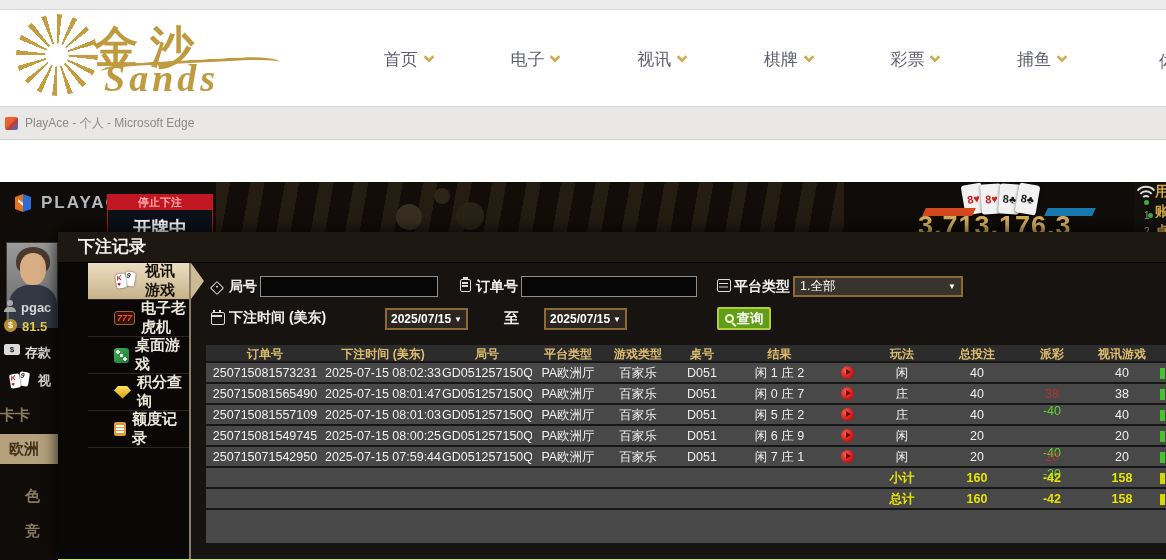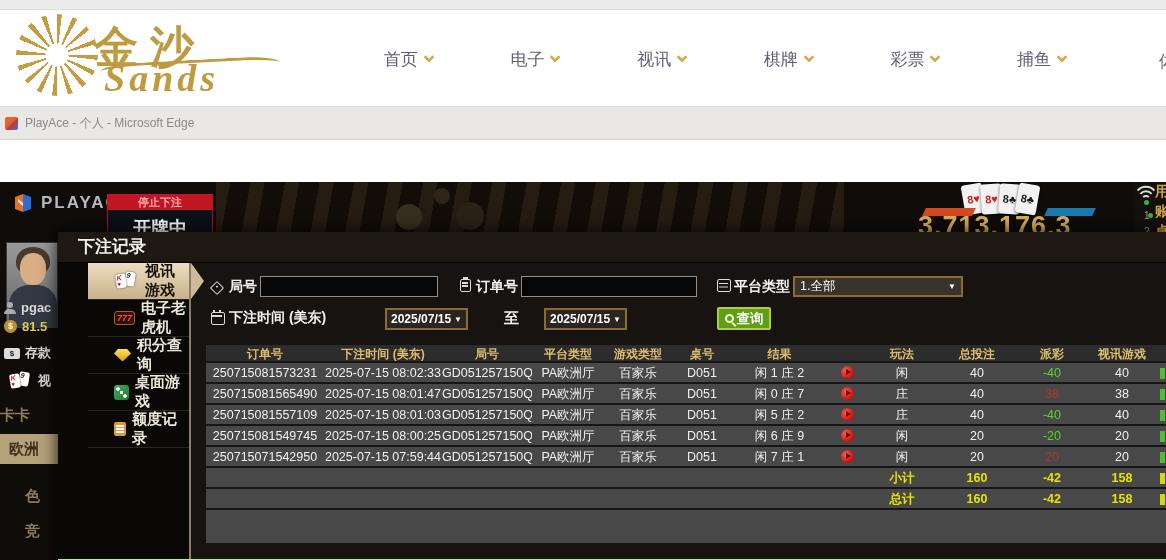--- a/index.html
+++ b/index.html
@@ -53,21 +53,21 @@
   .bar-blue { position:absolute; left:1046px; top:26px; width:48px; height:8px; background:#1a7ab0; transform:skewX(-25deg); }
   .jackpot { position:absolute; left:918px; top:29px; font-size:27px; font-weight:bold; color:#d8b05a; letter-spacing:1px; }
   .rail { position:absolute; left:1134px; top:0; width:32px; height:52px; background:#14110d; }
   .rail-char { position:absolute; left:21px; font-size:14px; font-weight:bold; color:#cfa54a; }
   .rail-num { position:absolute; left:10px; font-size:10px; color:#9a9a9a; }
   .gdot { position:absolute; width:5px; height:5px; border-radius:50%; background:#3fae3f; }
   .avatar { position:absolute; left:6px; top:60px; width:52px; height:86px; background:linear-gradient(180deg,#9a9a9a,#656565); border:1px solid #3a3a3a; overflow:hidden; }
   .avatar .hair { position:absolute; left:9px; top:4px; width:34px; height:28px; background:#4a3a2e; border-radius:50% 50% 42% 42%; }
   .avatar .face { position:absolute; left:13px; top:10px; width:26px; height:32px; background:#d9ae85; border-radius:46%; }
   .avatar .body { position:absolute; left:2px; top:42px; width:48px; height:46px; background:#333845; border-radius:42% 42% 0 0; }
-  .lrow { position:absolute; display:flex; align-items:center; gap:5px; white-space:nowrap; }
+  .lrow { position:absolute; display:flex; gap:5px; white-space:nowrap; }
   .lrow .t { font-size:13px; font-weight:bold; color:#d8d8d8; }
   .lrow .gold { color:#e4cb4e; }
   .ic-person { width:12px; height:12px; position:relative; }
   .ic-person::before { content:''; position:absolute; left:3px; top:0; width:6px; height:6px; border-radius:50%; background:#aaa; }
   .ic-person::after { content:''; position:absolute; left:0; top:7px; width:12px; height:5px; border-radius:5px 5px 0 0; background:#aaa; }
   .ic-bag { width:13px; height:13px; border-radius:45% 45% 50% 50%; background:#b9902e; color:#fff; font-size:9px; font-weight:bold; text-align:center; line-height:13px; }
   .ic-dep { width:16px; height:11px; background:#dcdcdc; border-radius:2px; color:#222; font-size:8px; font-weight:bold; text-align:center; line-height:11px; }
   .tanbox { position:absolute; left:0; top:252px; width:58px; height:30px; background:#b5a17c; color:#42301a; font-weight:bold; font-size:15px; line-height:30px; padding-left:9px; }
   .dimtxt { position:absolute; font-size:15px; font-weight:bold; color:#8a7a5e; }
 
@@ -113,21 +113,21 @@
   .caret { font-size:8px; color:#fff; }
   .search-btn { position:absolute; height:23px; width:54px; background:#5f9e17; border:2px solid #b7cb3c; border-radius:2px; color:#fff; font-weight:bold; font-size:13.5px; display:flex; align-items:center; justify-content:center; gap:3px; cursor:pointer; }
 
   
   .btable { position:absolute; left:15px; top:82px; width:991px; }
   .trow { display:flex; background:#484848; border-bottom:2px solid #161616; height:21px; }
   .trow.thead { background:#2c2c2c; height:18px; }
   .cell { flex:none; height:100%; text-align:center; font-size:12.5px; color:#f0f0f0; line-height:21px; overflow:hidden; white-space:nowrap; }
   .thead .cell { color:#debd6e; font-weight:bold; font-size:12px; line-height:18px; }
   .total-row .cell { color:#e8e400; font-weight:bold; }
-  .pay-green { color:#58d42c; } .pay-red { color:#b23434; }
+  .pay-green { color:#58d42c;margin-top:38px; } .pay-red { color:#b23434; }
   .trow.filler { height:33px; border-bottom:none; }
   .play { display:inline-block; width:13px; height:13px; border-radius:50%; background:radial-gradient(circle at 35% 35%,#ff5a4a,#c50f0f 72%); position:relative; vertical-align:middle; margin-top:-3px; cursor:pointer; }
   .play::after { content:''; position:absolute; left:5px; top:3.5px; border-left:5px solid #6b0808; border-top:3px solid transparent; border-bottom:3px solid transparent; }
   .of { text-align:left; padding-left:3px; }
   .sliver { display:inline-block; width:5px; height:11px; margin-top:5px; }
   .sliver.green { background:#46c32e; } .sliver.yellow { background:#d6d600; }
 </style>
 </head>
 <body>
 
@@ -254,26 +254,26 @@
                 <i class="card back">9</i>
                 <i class="card front">K<em>♥</em></i>
               </span>
               <span class="sb-label">视讯游戏</span>
             </div>
             <div class="sb-item">
               <span class="ic-slot">777</span>
               <span class="sb-label">电子老虎机</span>
             </div>
             <div class="sb-item">
+              <span class="ic-dice"></span>
+              <span class="sb-label">桌面游戏</span>
+            </div>
+            <div class="sb-item">
               <span class="ic-gem"></span>
               <span class="sb-label">积分查询</span>
-            </div>
-            <div class="sb-item">
-              <span class="ic-dice"></span>
-              <span class="sb-label">桌面游戏</span>
             </div>
             <div class="sb-item">
               <span class="ic-doc"></span>
               <span class="sb-label">额度记录</span>
             </div>
           </div>
         <div class="content">
 
           <span class="fico ic-tag" style="left:21px;top:20px"></span>
           <span class="flabel" style="left:38px;top:15px">局号</span>

